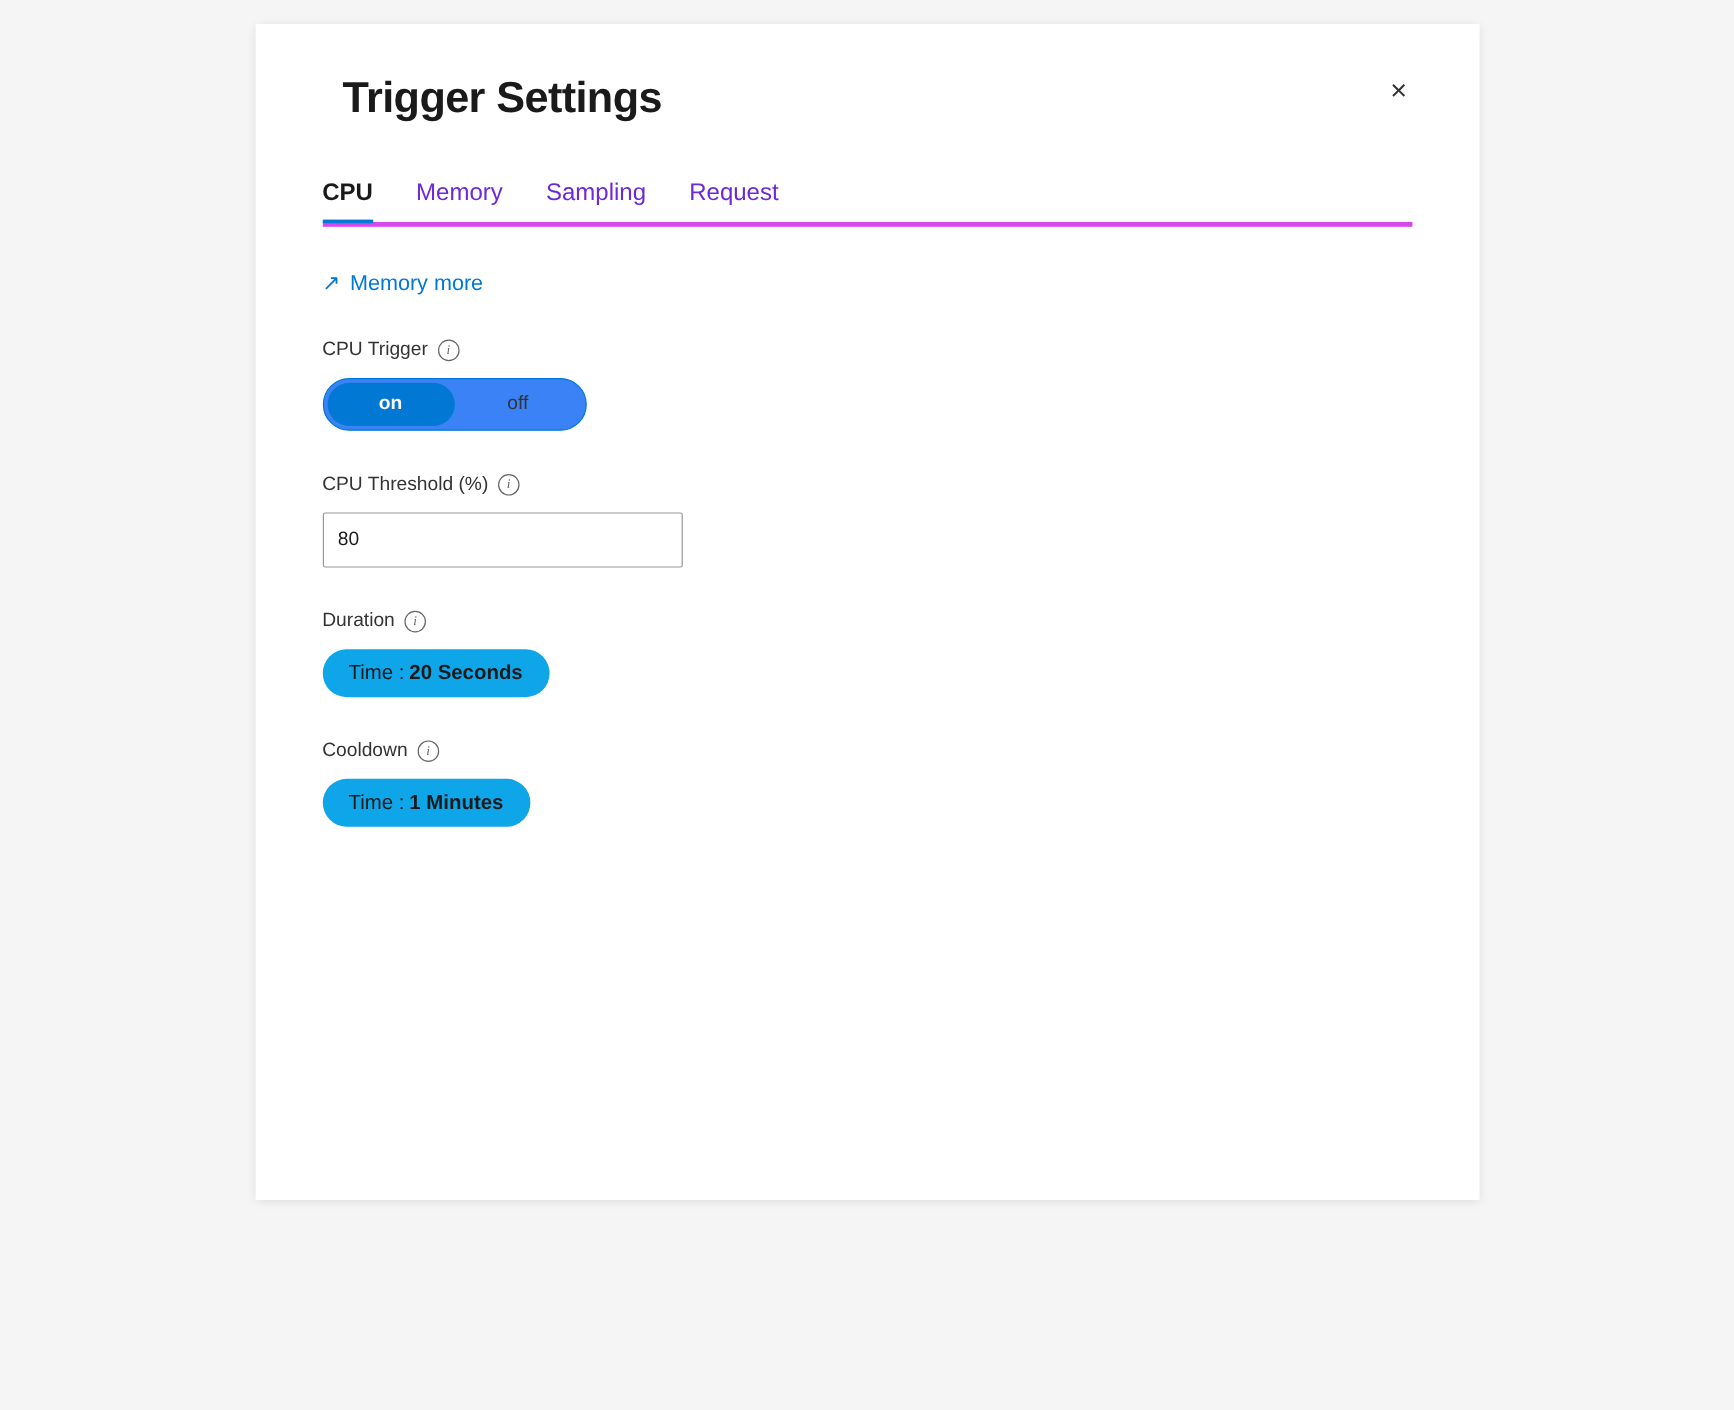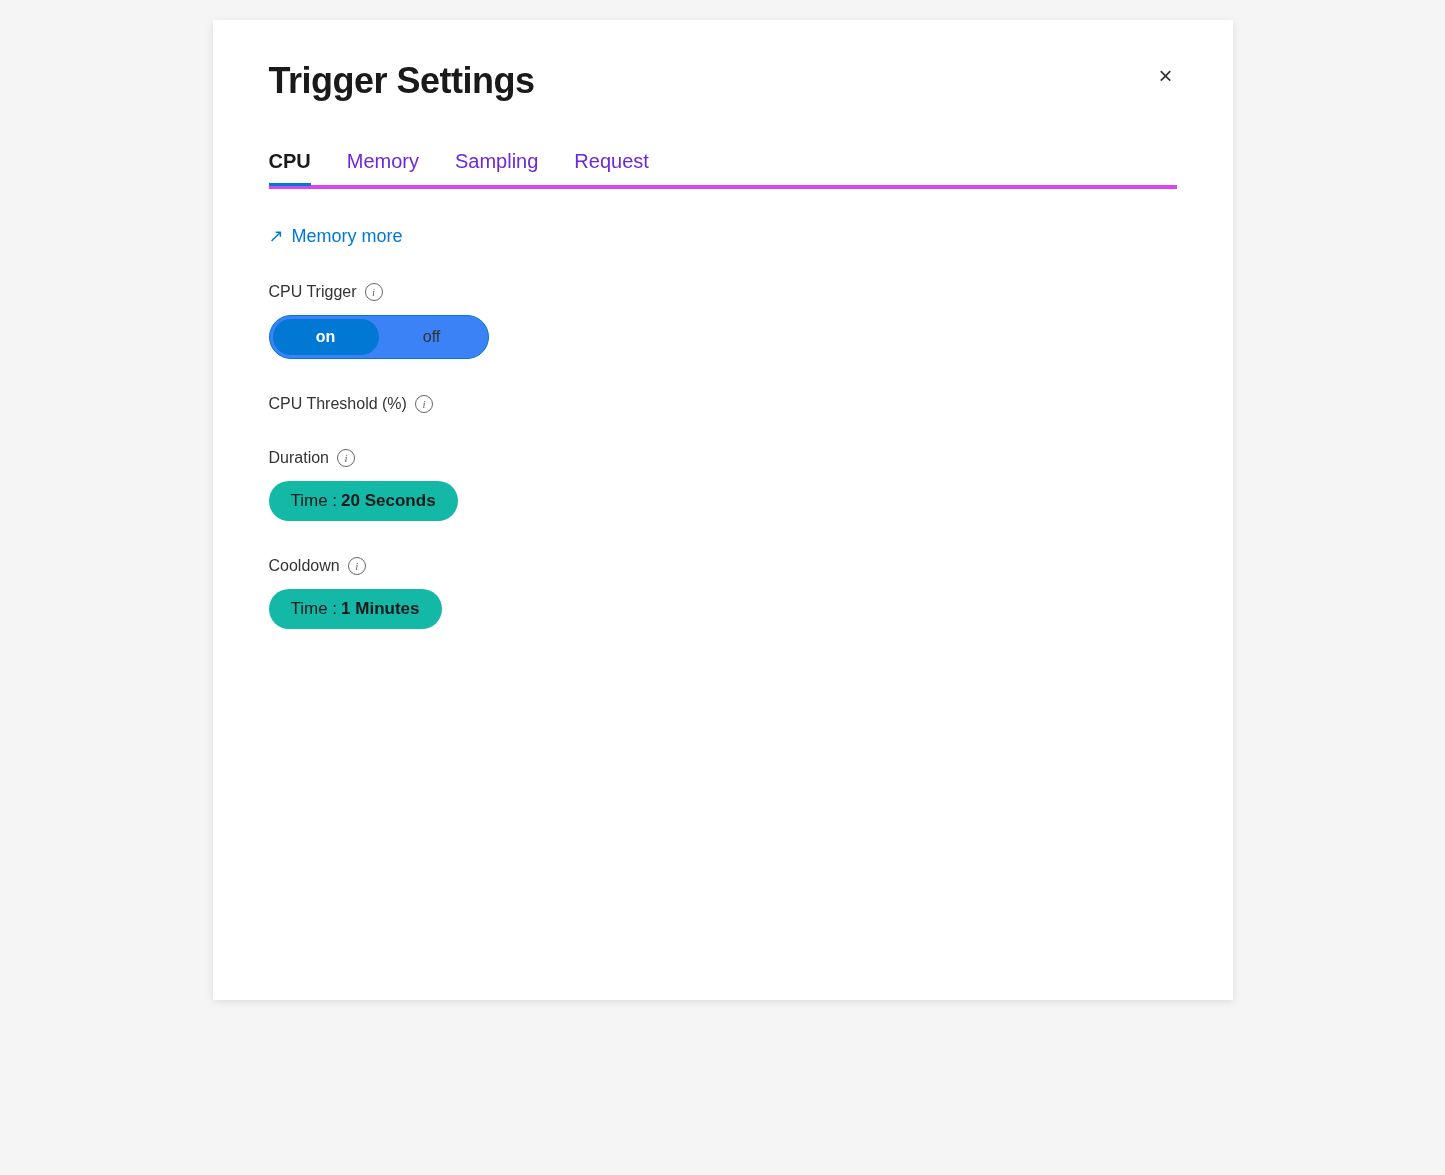--- a/index.html
+++ b/index.html
@@ -32,20 +32,21 @@
       justify-content: space-between;
       align-items: flex-start;
       margin-bottom: 36px;
     }
 
     .dialog-title {
       font-size: 36px;
       font-weight: 700;
       color: #1a1a1a;
       letter-spacing: -0.5px;
+      margin-left: 17px;
     }
 
     .close-button {
       background: none;
       border: none;
       cursor: pointer;
       color: #333;
       font-size: 24px;
       padding: 4px;
       line-height: 1;
@@ -180,21 +181,21 @@
       font-size: 16px;
       color: #1a1a1a;
       outline: none;
       font-family: inherit;
     }
 
     
     .time-pill {
       display: inline-flex;
       align-items: center;
-      background: #14b8a6;
+      background: #0ea5e9;
       border-radius: 50px;
       padding: 10px 22px;
       font-size: 17px;
       color: #1a1a1a;
       cursor: pointer;
       border: none;
       font-family: inherit;
     }
 
     .time-pill-label {
@@ -237,20 +238,21 @@
       <div class="toggle-option selected">on</div>
       <div class="toggle-option unselected">off</div>
     </div>
   </div>
 
   <div class="section">
     <div class="section-label">
       <span>CPU Threshold (%)</span>
       <span class="info-icon">i</span>
     </div>
+    <input class="text-input" type="text" value="80" style="">
   </div>
 
   <div class="section">
     <div class="section-label">
       <span>Duration</span>
       <span class="info-icon">i</span>
     </div>
     <button class="time-pill">
       <span class="time-pill-label">Time : </span>
       <span class="time-pill-value">20 Seconds</span>

